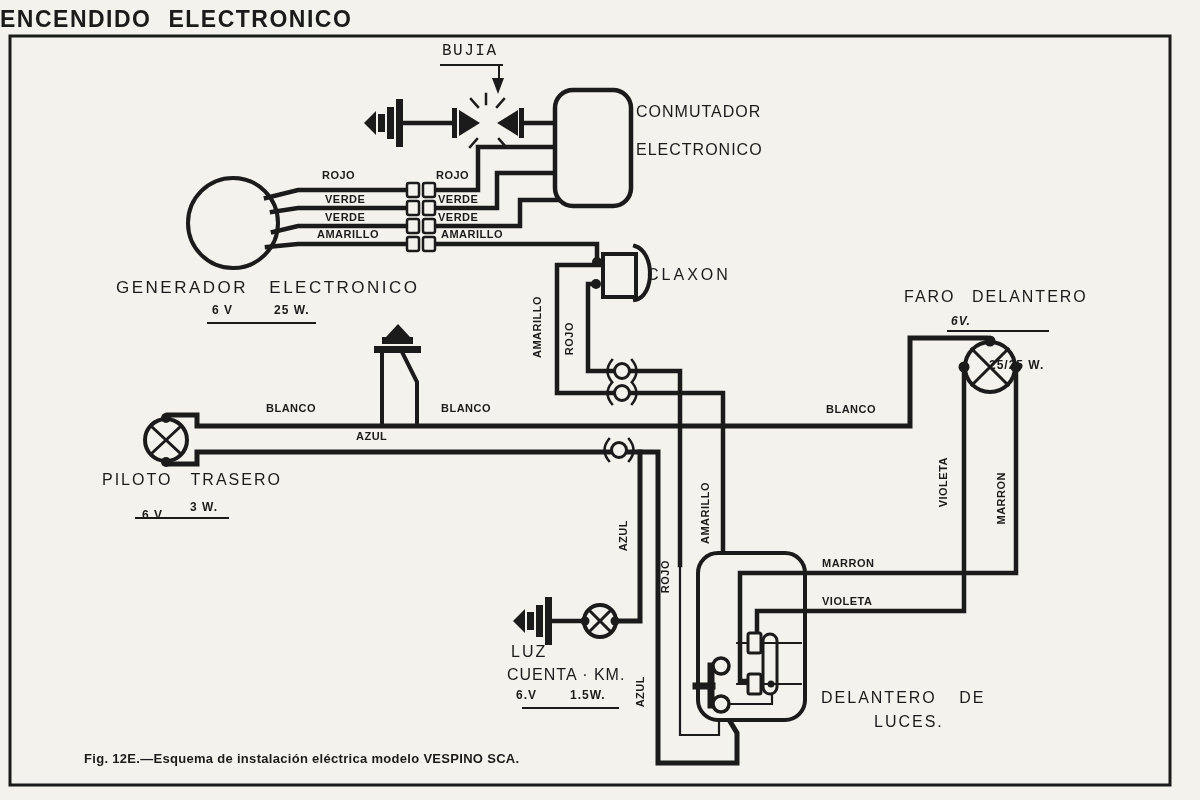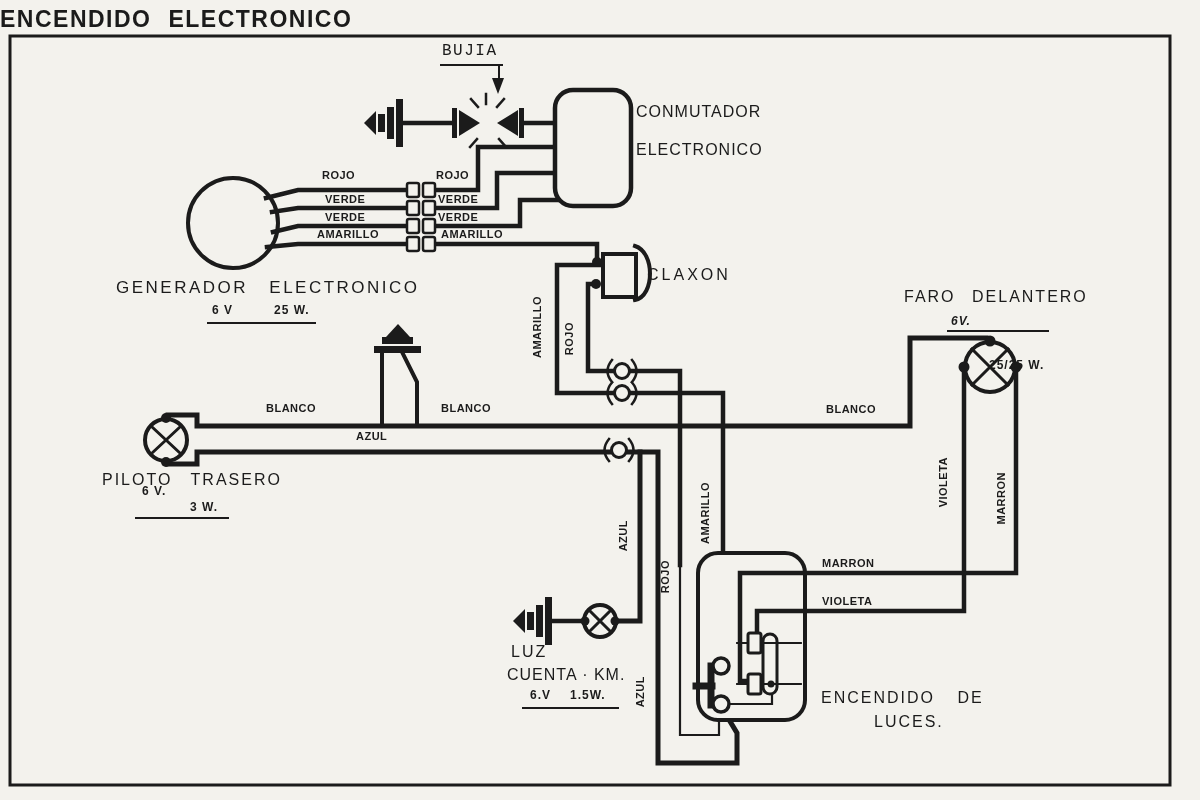--- a/index.html
+++ b/index.html
@@ -149,46 +149,47 @@
       <g stroke-width="2">
         <path d="M208,323 H315"></path>
         <path d="M948,331 H1048"></path>
         <path d="M136,518 H228"></path>
         <path d="M523,708 H618"></path>
       </g>
     </g>
   </svg>
 
   <div class="lbl title">ENCENDIDO ELECTRONICO</div>
+  <div class="lbl caption" style="left:84px;top:752px;">Fig. 12E.—Esquema de instalación eléctrica modelo VESPINO SCA.</div>
 
   <div class="lbl comp" style="left:442px;top:43px;letter-spacing:1.5px;font-family:Liberation Mono, monospace;">BUJIA</div>
 
   <div class="lbl comp" style="left:636px;top:103px;letter-spacing:1px;">CONMUTADOR</div>
   <div class="lbl comp" style="left:636px;top:141px;letter-spacing:1px;">ELECTRONICO</div>
 
   <div class="lbl comp" style="left:116px;top:279px;font-size:17px;letter-spacing:2.5px;word-spacing:14px;">GENERADOR ELECTRONICO</div>
   <div class="lbl spec" style="left:212px;top:304px;">6 V</div>
   <div class="lbl spec" style="left:274px;top:304px;">25 W.</div>
 
   <div class="lbl comp" style="left:647px;top:266px;letter-spacing:3px;">CLAXON</div>
 
   <div class="lbl comp" style="left:904px;top:288px;word-spacing:10px;">FARO DELANTERO</div>
   <div class="lbl spec" style="left:951px;top:315px;font-style:italic;">6V.</div>
   <div class="lbl spec" style="left:989px;top:315px;margin-top:44px;">25/25 W.</div>
 
   <div class="lbl comp" style="left:102px;top:471px;word-spacing:12px;">PILOTO TRASERO</div>
-  <div class="lbl spec" style="left:142px;top:485px;">6 V.</div>
+  <div class="lbl spec" style="left:142px;top:509px;">6 V.</div>
   <div class="lbl spec" style="left:190px;top:501px;">3 W.</div>
 
   <div class="lbl comp" style="left:511px;top:643px;">LUZ</div>
   <div class="lbl comp" style="left:507px;top:666px;letter-spacing:1px;">CUENTA · KM.</div>
-  <div class="lbl spec" style="left:530px;top:689px;text-align:right;">6.V</div>
+  <div class="lbl spec" style="left:516px;top:689px;text-align:right;">6.V</div>
   <div class="lbl spec" style="left:570px;top:689px;">1.5W.</div>
 
-  <div class="lbl comp" style="left:821px;top:689px;word-spacing:16px;">ENCENDIDO DE</div>
+  <div class="lbl comp" style="left:821px;top:689px;word-spacing:16px;">DELANTERO DE</div>
   <div class="lbl comp" style="left:874px;top:713px;">LUCES.</div>
 
   <div class="lbl wirelbl" style="left:322px;top:169px;">ROJO</div>
   <div class="lbl wirelbl" style="left:325px;top:193px;">VERDE</div>
   <div class="lbl wirelbl" style="left:325px;top:211px;">VERDE</div>
   <div class="lbl wirelbl" style="left:317px;top:228px;">AMARILLO</div>
   <div class="lbl wirelbl" style="left:436px;top:169px;">ROJO</div>
   <div class="lbl wirelbl" style="left:438px;top:193px;">VERDE</div>
   <div class="lbl wirelbl" style="left:438px;top:211px;">VERDE</div>
   <div class="lbl wirelbl" style="left:441px;top:228px;">AMARILLO</div>

